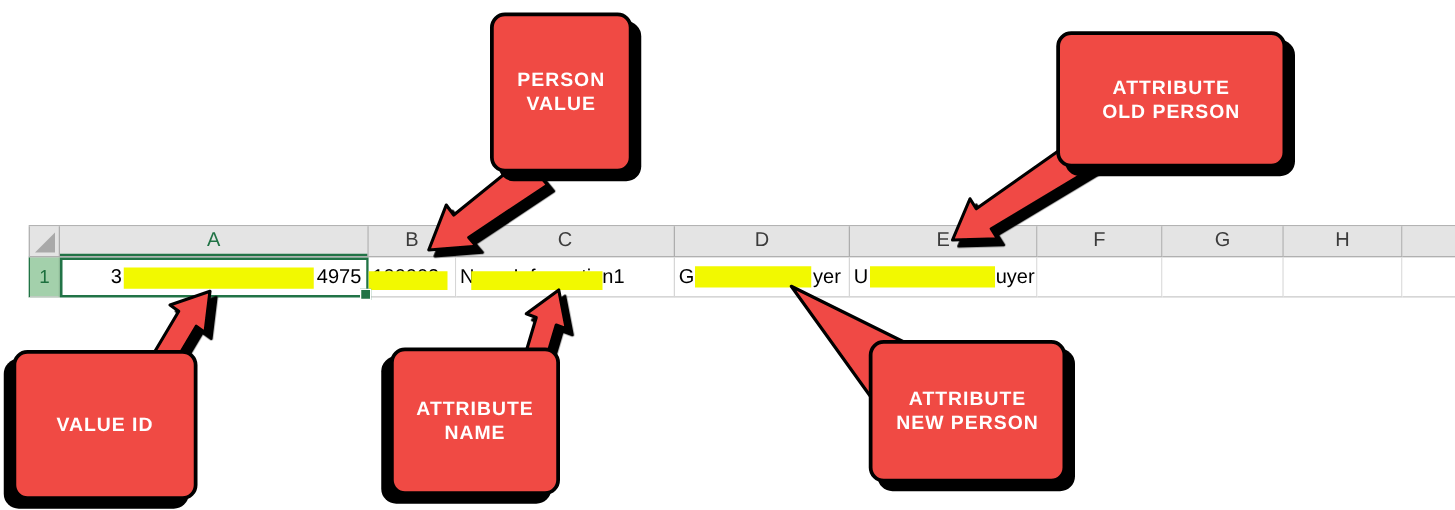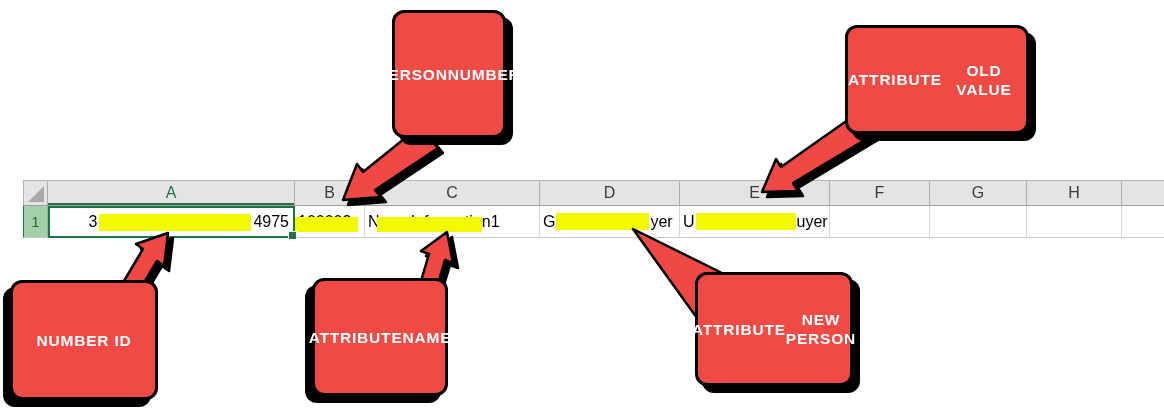--- a/index.html
+++ b/index.html
@@ -43,21 +43,21 @@
   .bar-e{width:100px;margin:0 1px;}
   .strip{position:absolute;background:#f2f900;height:15px;top:11px;z-index:2;}
   .strip-b{left:0px;width:63px;}
   .strip-c{left:12px;width:105px;}
   .flexcell{display:flex;align-items:center;padding-left:3px;line-height:normal;}
   .padcell{padding-left:3px;}
   
   .callout{
     position:absolute;background:#f04a44;border:3px solid #000;border-radius:12px;
     color:#fff;font-weight:bold;font-size:15.5px;letter-spacing:.8px;line-height:19px;
-    display:flex;justify-content:center;align-items:center;
+    display:flex;flex-direction:column;justify-content:center;align-items:center;
     text-align:center;z-index:6;box-sizing:border-box;
   }
   .shadow-r{box-shadow:7px 7px 0 #000;}
   .shadow-l{box-shadow:-7px 7px 0 #000;}
   .co-person-number{left:392px;top:10px;width:114px;height:128px;}
   .co-attr-old{left:845px;top:25px;width:184px;height:109px;}
   .co-person-id{left:10px;top:280px;width:148px;height:120px;}
   .co-attr-name{left:312px;top:278px;width:136px;height:118px;}
   .co-attr-new{left:695px;top:272px;width:158px;height:114px;}
   .arrows{position:absolute;left:0;top:0;width:1164px;height:408px;z-index:5;pointer-events:none;}
@@ -122,28 +122,28 @@
   </defs>
   <path filter="url(#ash)" d="M343,200 L357,164 L363,172 L420,126 L438,148 L375,190 L381,197 Z"></path>
   <path filter="url(#ash)" d="M762,192 L776,159 L781,167 L862,110 L878,132 L793,183 L798,191 Z"></path>
   <path filter="url(#ash)" d="M168,233 L164,266 L157,261 L135,298 L121,286 L143,249 L136,244 Z"></path>
   <path filter="url(#ash)" d="M447,232 L453,263 L445,260 L434,297 L418,291 L429,254 L421,251 Z"></path>
   <path filter="url(#ash)" d="M633,229 L726,275 L697,318 Z"></path>
 </svg>
 
 <div class="callout shadow-r co-person-number">
   <span>PERSON</span>
-  <span>NUMBER</span>
+  <span>VALUE</span>
 </div>
 <div class="callout shadow-r co-attr-old">
   <span>ATTRIBUTE</span>
-  <span>OLD VALUE</span>
+  <span>OLD PERSON</span>
 </div>
 <div class="callout shadow-l co-person-id">
-  <span>NUMBER ID</span>
+  <span>VALUE ID</span>
 </div>
 <div class="callout shadow-l co-attr-name">
   <span>ATTRIBUTE</span>
   <span>NAME</span>
 </div>
 <div class="callout shadow-r co-attr-new">
   <span>ATTRIBUTE</span>
   <span>NEW PERSON</span>
 </div>
 

